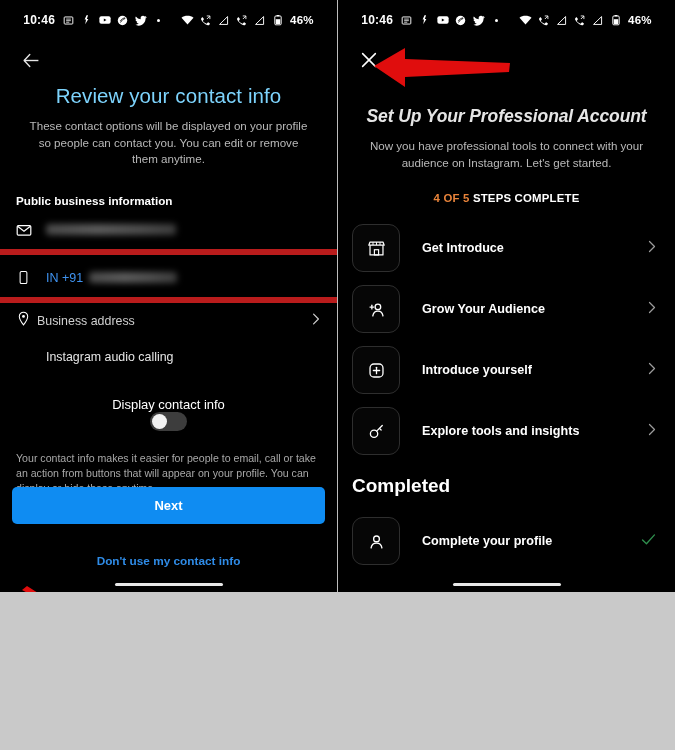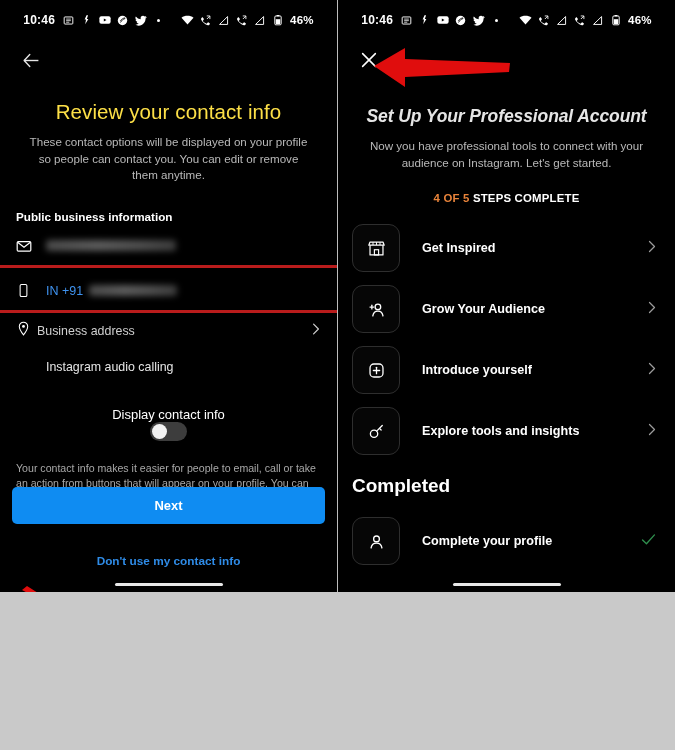--- a/index.html
+++ b/index.html
@@ -68,24 +68,24 @@
     padding: 0 16px;
   }
   .iconbtn {
     width: 30px; height: 30px;
     display: flex; align-items: center; justify-content: center;
     cursor: pointer;
   }
 
   
   .l-title {
-    color: #fde047;
+    color: #7dd3fc;
     font-size: 20.5px;
     text-align: center;
-    margin: 18px 0 0 0;
+    margin: 2px 0 0 0;
     font-weight: 400;
     letter-spacing: .1px;
   }
   .l-sub {
     color: #b9b9b9;
     font-size: 11.6px;
     line-height: 16.5px;
     text-align: center;
     padding: 10px 26px 0 26px;
     margin: 0;
@@ -94,21 +94,21 @@
     color: #ffffff;
     font-size: 11.7px;
     font-weight: bold;
     padding: 26px 16px 0 16px;
   }
   .field {
     display: flex;
     align-items: center;
     height: 38px;
     padding: 0 16px;
-    border-bottom: 3px solid #b91c1c;
+    border-bottom: 6px solid #b91c1c;
     margin-top: 4px;
   }
   .field .fico {
     width: 24px;
     display: flex; align-items: center; justify-content: flex-start;
     flex: 0 0 24px;
   }
   .blurtext {
     color: transparent;
     background: linear-gradient(90deg,#4a4a4a,#5c5c5c 40%,#4f4f4f 70%,#3c3c3c);
@@ -538,21 +538,21 @@
         <span class="tile">
           <svg viewBox="0 0 24 24" width="21" height="21">
             <path d="M3.2 8.2 L4.6 4.6 H19.4 L20.8 8.2 Z" fill="none" stroke="#fff" stroke-width="1.4" stroke-linejoin="round"></path>
             <path d="M4.6 8.2 V19.4 H19.4 V8.2" fill="none" stroke="#fff" stroke-width="1.4" stroke-linejoin="round"></path>
             <rect x="9.6" y="13.4" width="4.8" height="6" fill="none" stroke="#fff" stroke-width="1.3"></rect>
             <line x1="8" y1="4.8" x2="8" y2="8" stroke="#fff" stroke-width="1.1"></line>
             <line x1="12" y1="4.8" x2="12" y2="8" stroke="#fff" stroke-width="1.1"></line>
             <line x1="16" y1="4.8" x2="16" y2="8" stroke="#fff" stroke-width="1.1"></line>
           </svg>
         </span>
-        <span class="tlabel">Get Inspired</span>
+        <span class="tlabel">Get Introduce</span>
         <span class="tchev">
           <svg viewBox="0 0 12 20" width="10" height="17">
               <polyline points="3,4 9,10 3,16" fill="none" stroke="#9c9c9c" stroke-width="1.5" stroke-linecap="round" stroke-linejoin="round"></polyline>
             </svg>
         </span>
       </div>
 
       <div class="task">
         <span class="tile">
           <svg viewBox="0 0 24 24" width="21" height="21">

